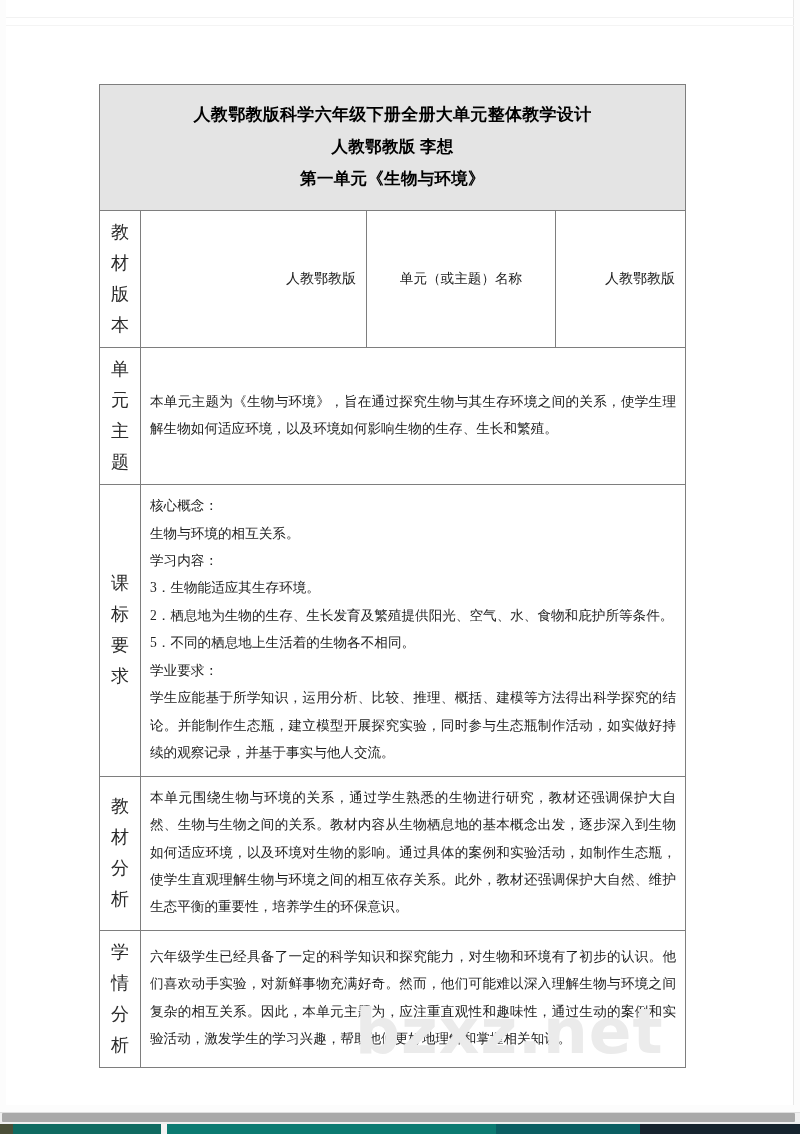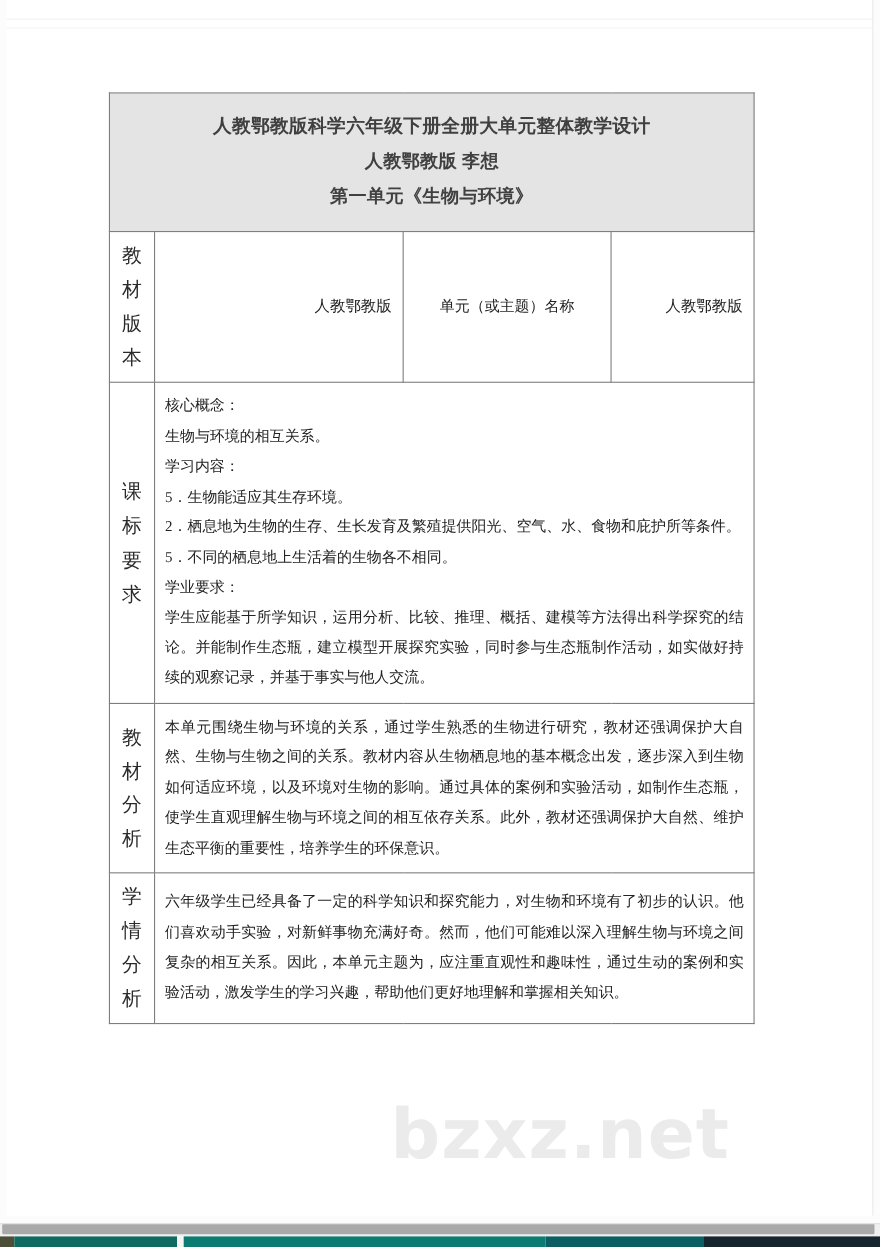--- a/index.html
+++ b/index.html
@@ -81,21 +81,21 @@
   }
 
   .title-cell {
     background: #e4e4e4 !important;
     text-align: center;
     padding: 13px 0 15px 0 !important;
   }
   .title-line {
     font-size: 16.5px;
     font-weight: bold;
-    color: #404040;
+    color: #000000;
     line-height: 1.95;
     letter-spacing: 0.3px;
   }
   .title-line.main {
     font-size: 17px;
   }
 
   .label-cell {
     width: 40px;
     text-align: center;
@@ -208,31 +208,40 @@
       <tr>
         <td class="label-cell">
           <span class="lc">教材</span>
           <span class="lc">版本</span>
         </td>
         <td class="kv-value">人教鄂教版</td>
         <td class="kv-key">单元（或主题）名称</td>
         <td class="kv-value">人教鄂教版</td>
       </tr>
 
+      <tr>
+        <td class="label-cell">
+          <span class="lc">单元</span>
+          <span class="lc">主题</span>
+        </td>
+        <td class="body-cell" colspan="3">
+          <p>本单元主题为《生物与环境》，旨在通过探究生物与其生存环境之间的关系，使学生理解生物如何适应环境，以及环境如何影响生物的生存、生长和繁殖。</p>
+        </td>
+      </tr>
 
       <tr>
         <td class="label-cell">
           <span class="lc">课标</span>
           <span class="lc">要求</span>
         </td>
         <td class="body-cell" colspan="3">
           <p>核心概念：</p>
           <p>生物与环境的相互关系。</p>
           <p>学习内容：</p>
-          <p class="num-line">5．生物能适应其生存环境。</p>
+          <p class="num-line">3．生物能适应其生存环境。</p>
           <p class="num-line">2．栖息地为生物的生存、生长发育及繁殖提供阳光、空气、水、食物和庇护所等条件。</p>
           <p class="num-line">5．不同的栖息地上生活着的生物各不相同。</p>
           <p>学业要求：</p>
           <p>学生应能基于所学知识，运用分析、比较、推理、概括、建模等方法得出科学探究的结论。并能制作生态瓶，建立模型开展探究实验，同时参与生态瓶制作活动，如实做好持续的观察记录，并基于事实与他人交流。</p>
         </td>
       </tr>
 
       <tr>
         <td class="label-cell">
           <span class="lc">教材</span>

